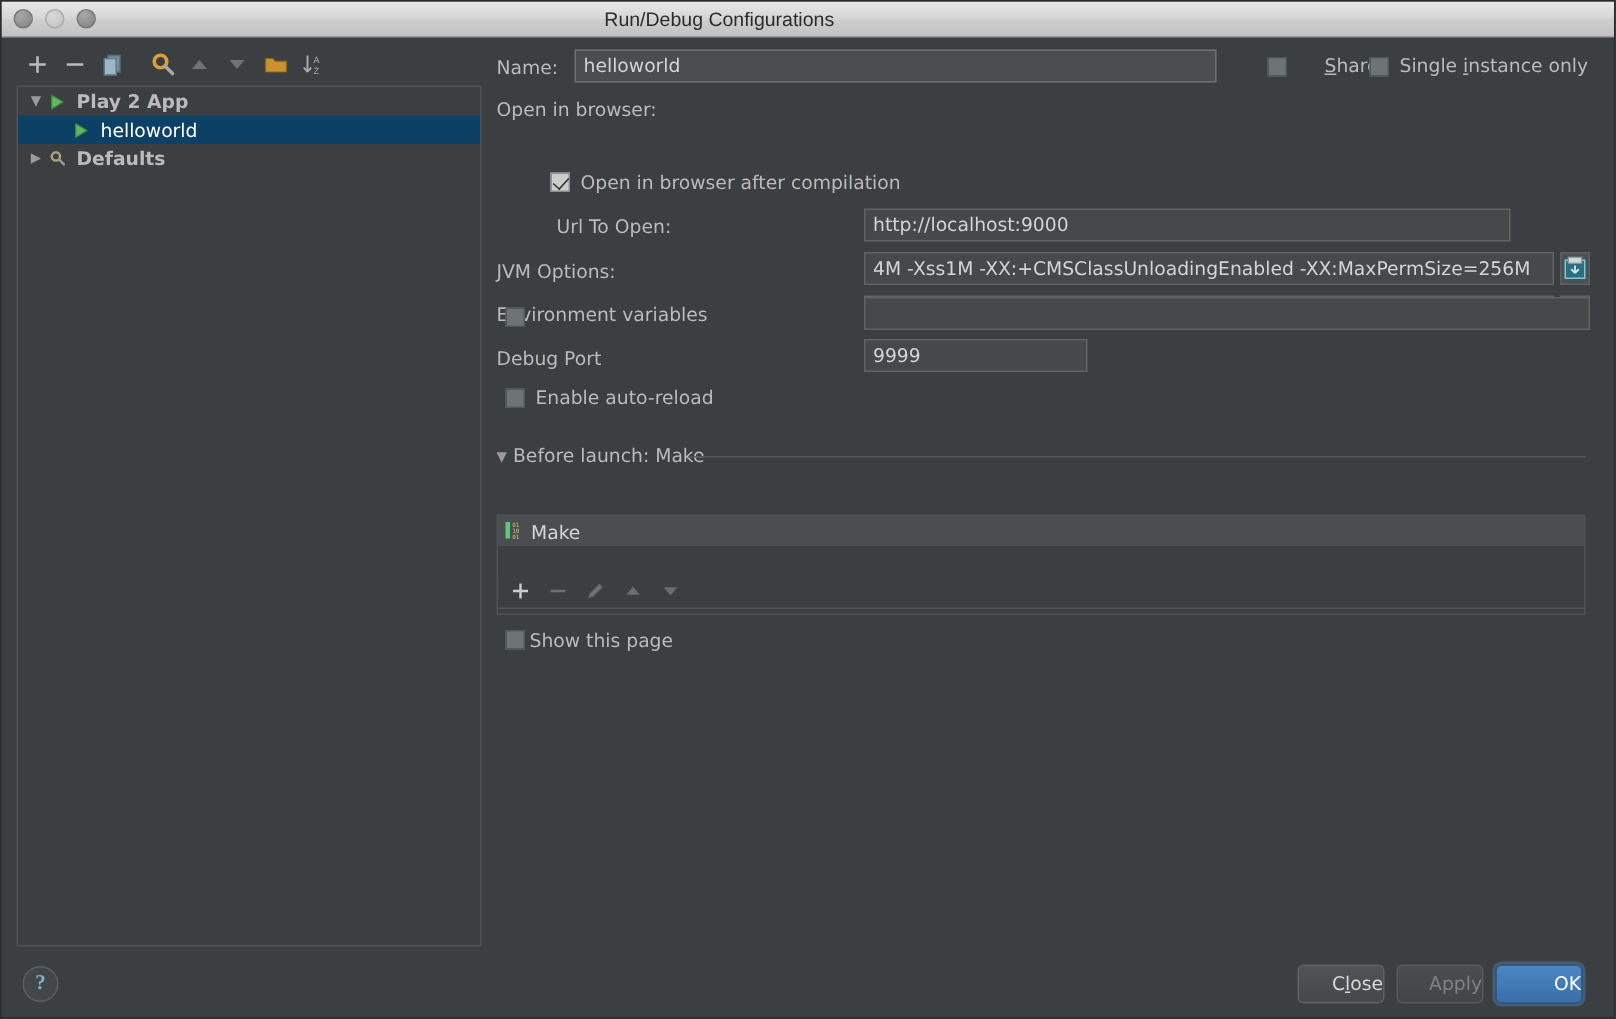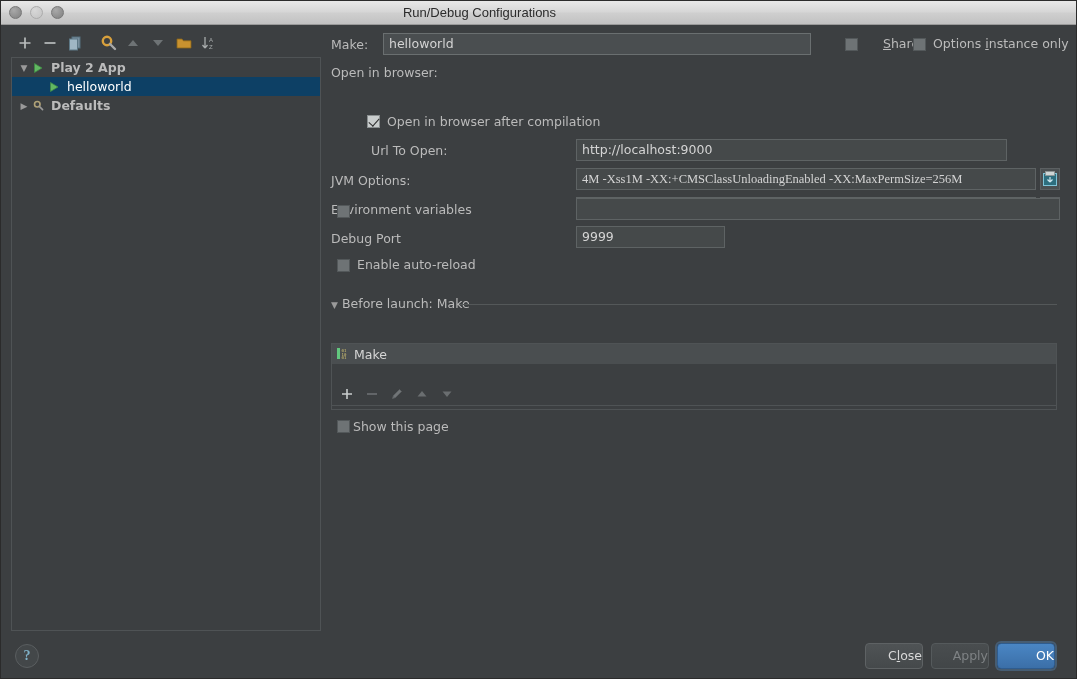--- a/index.html
+++ b/index.html
@@ -352,39 +352,39 @@
           <circle cx="6.5" cy="6.5" r="3.4" fill="none" stroke="#b0a277" stroke-width="2"></circle>
           <path d="M9 9l4 4" stroke="#9a9a9a" stroke-width="2" stroke-linecap="round"></path>
         </svg>
       </span>
       <span class="tree-label">Defaults</span>
     </div>
   </div>
 
   <div class="right-panel">
 
-    <div class="lbl" style="left:4px; top:8px;">Make:</div>
+    <div class="lbl" style="left:4px; top:8px;">Name:</div>
     <div class="field name-field" style="left:56px; top:4px; width:428px;">helloworld</div>
 
     <div class="cbx" style="left:518px; top:9px;"></div>
     <div class="lbl" style="left:556px; top:7px;"><span class="mnem">S</span><span>hare</span></div>
 
     <div class="cbx" style="left:586px; top:9px;"></div>
-    <div class="lbl" style="left:606px; top:7px;"><span>Options </span><span class="mnem">i</span><span>nstance only</span></div>
+    <div class="lbl" style="left:606px; top:7px;"><span>Single </span><span class="mnem">i</span><span>nstance only</span></div>
 
     <div class="lbl" style="left:4px; top:36px;">Open in browser:</div>
 
     <div class="cbx checked" style="left:40px; top:86px;"></div>
     <div class="lbl" style="left:60px; top:85px;">Open in browser after compilation</div>
 
     <div class="lbl" style="left:44px; top:114px;">Url To Open:</div>
     <div class="field" style="left:249px; top:110px; width:431px;">http://localhost:9000</div>
 
     <div class="lbl" style="left:4px; top:144px;">JVM Options:</div>
-    <div class="field" style="left:249px; top:139px; width:460px;font-family:Liberation Serif, serif;">4M -Xss1M -XX:+CMSClassUnloadingEnabled -XX:MaxPermSize=256M</div>
+    <div class="field" style="left:249px; top:139px; width:460px;">4M -Xss1M -XX:+CMSClassUnloadingEnabled -XX:MaxPermSize=256M</div>
     <div class="expand-btn" style="left:713px; top:139px;">
       <svg width="18" height="20" viewBox="0 0 18 20">
         <rect x="2.5" y="4.5" width="13" height="12" fill="#2d6e7e" stroke="#7fc4d8" stroke-width="1"></rect>
         <rect x="4.5" y="2.5" width="9" height="4" fill="#cfd6d6" stroke="#8e9696" stroke-width="0.8"></rect>
         <path d="M9 8v5m0 0l-2.5-2.5M9 13l2.5-2.5" stroke="#cfe8f0" stroke-width="1.2" fill="none"></path>
       </svg>
     </div>
 
     <div class="lbl" style="left:4px; top:173px;">Environment variables</div>
     <div class="field" style="left:249px; top:168px; width:460px;"></div>

